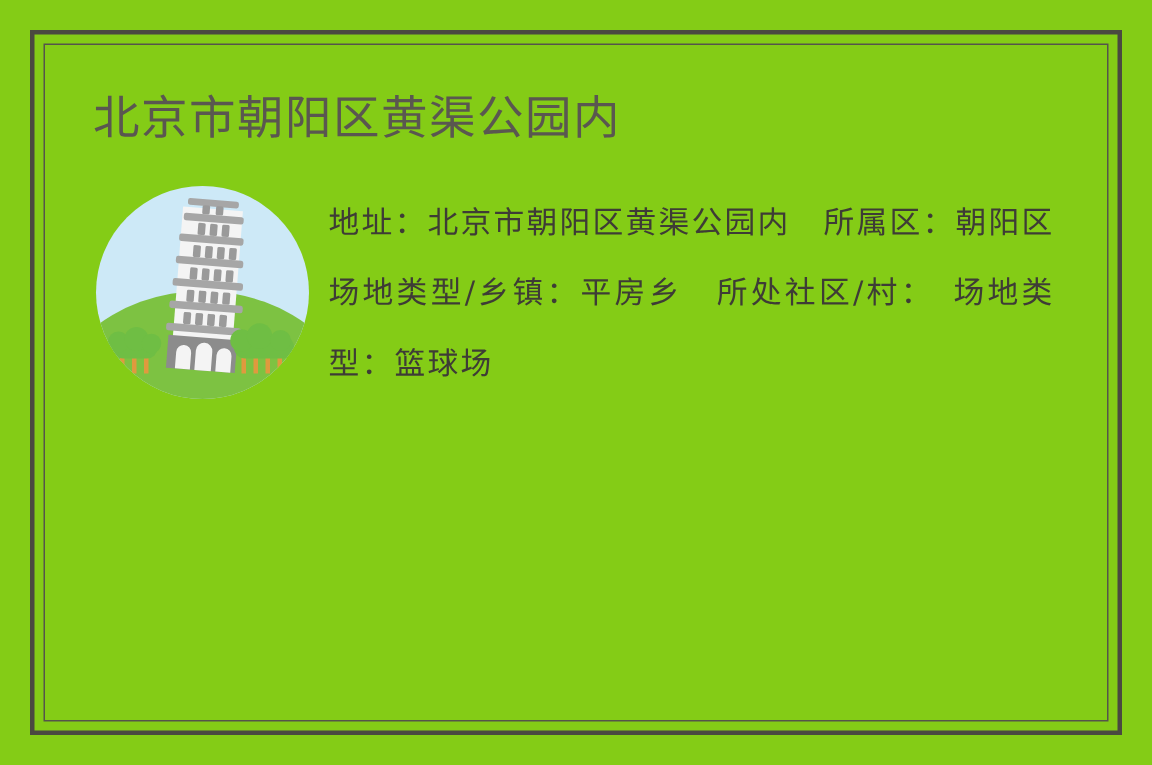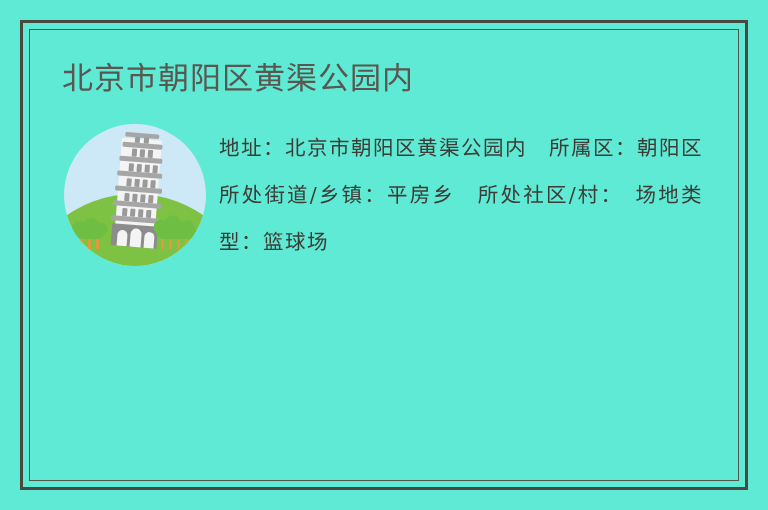--- a/index.html
+++ b/index.html
@@ -12,21 +12,21 @@
     height: 510px;
     overflow: hidden;
     background: #FCFCF2;
     font-family: "Liberation Sans", "DejaVu Sans", sans-serif;
   }
 
   .card {
     position: relative;
     width: 768px;
     height: 510px;
-    background: #5eead4;
+    background: #84cc16;
     box-sizing: border-box;
   }
 
   
   .frame-outer {
     position: absolute;
     left: 20px;
     top: 20px;
     right: 20px;
     bottom: 20px;
@@ -199,17 +199,17 @@
               <rect x="124" y="116" width="3" height="12" fill="#E09A3E"></rect>
               <rect x="95" y="103" width="40" height="15" rx="7.5" fill="#6FBE44"></rect>
               <circle cx="100" cy="106" r="7.5" fill="#6FBE44"></circle>
               <circle cx="112" cy="103" r="8.5" fill="#6FBE44"></circle>
               <circle cx="126" cy="106" r="7" fill="#6FBE44"></circle>
             </g>
           </g>
         </svg>
       </div>
 
-      <p class="details">地址：北京市朝阳区黄渠公园内　所属区：朝阳区　所处街道/乡镇：平房乡　所处社区/村：　场地类型：篮球场</p>
+      <p class="details">地址：北京市朝阳区黄渠公园内　所属区：朝阳区　场地类型/乡镇：平房乡　所处社区/村：　场地类型：篮球场</p>
 
     </div>
   </div>
 </div>
 
 </body></html>

